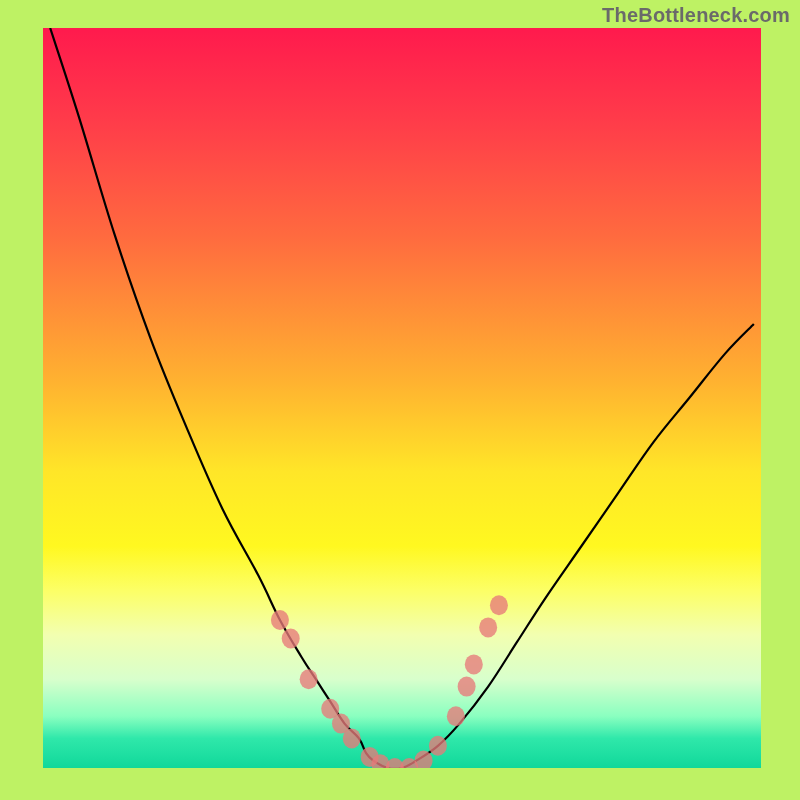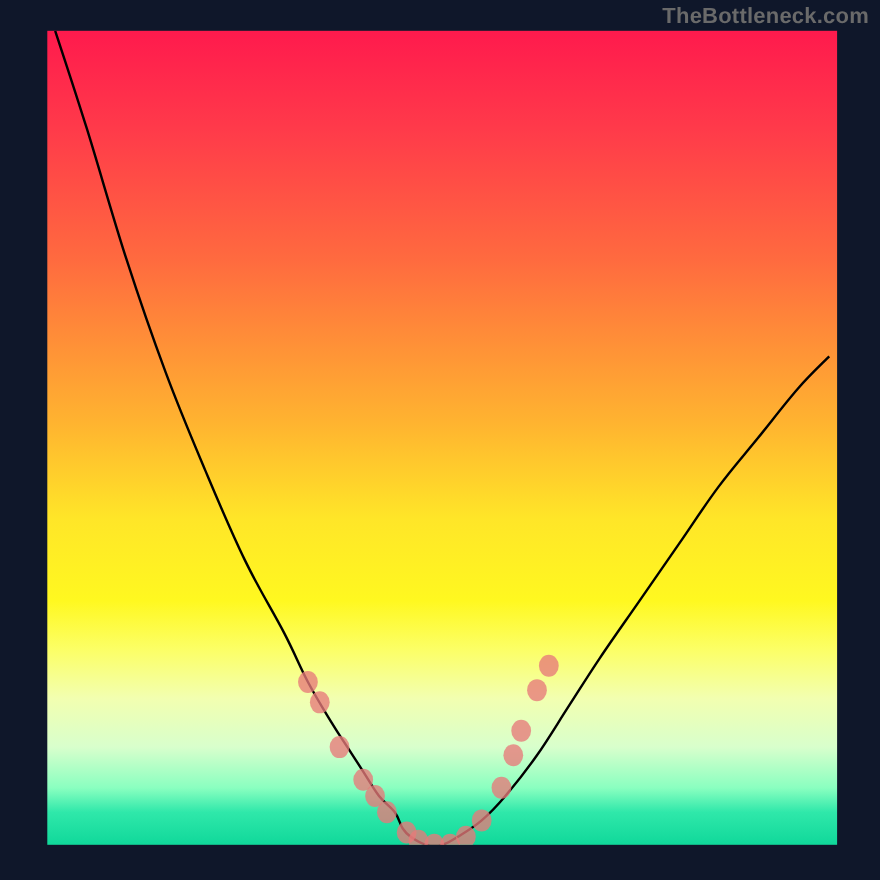--- a/index.html
+++ b/index.html
@@ -9,21 +9,21 @@
     height: 800px;
     background: #000;
     overflow: hidden;
   }
   .frame {
     position: absolute;
     left: 0;
     top: 0;
     width: 800px;
     height: 800px;
-    background: #0f172a;
+    background: #bef264;
   }
   .plot {
     position: absolute;
     left: 43px;
     top: 28px;
     width: 718px;
     height: 740px;
     background: linear-gradient(to bottom,
       #ff1a4d 0%,
       #ff3a4a 12%,

